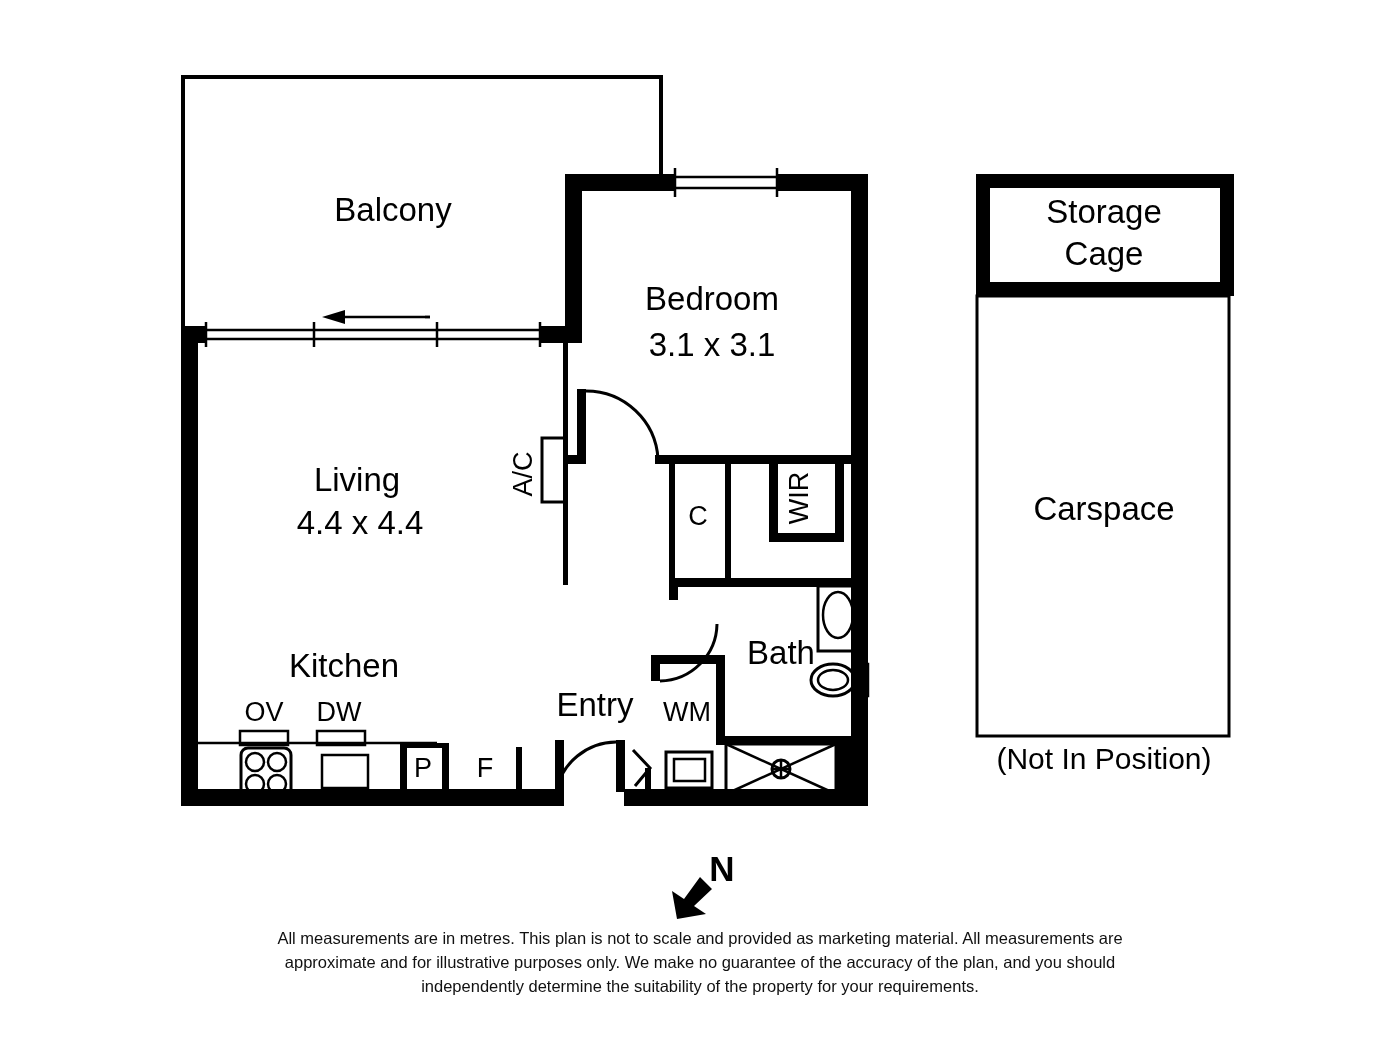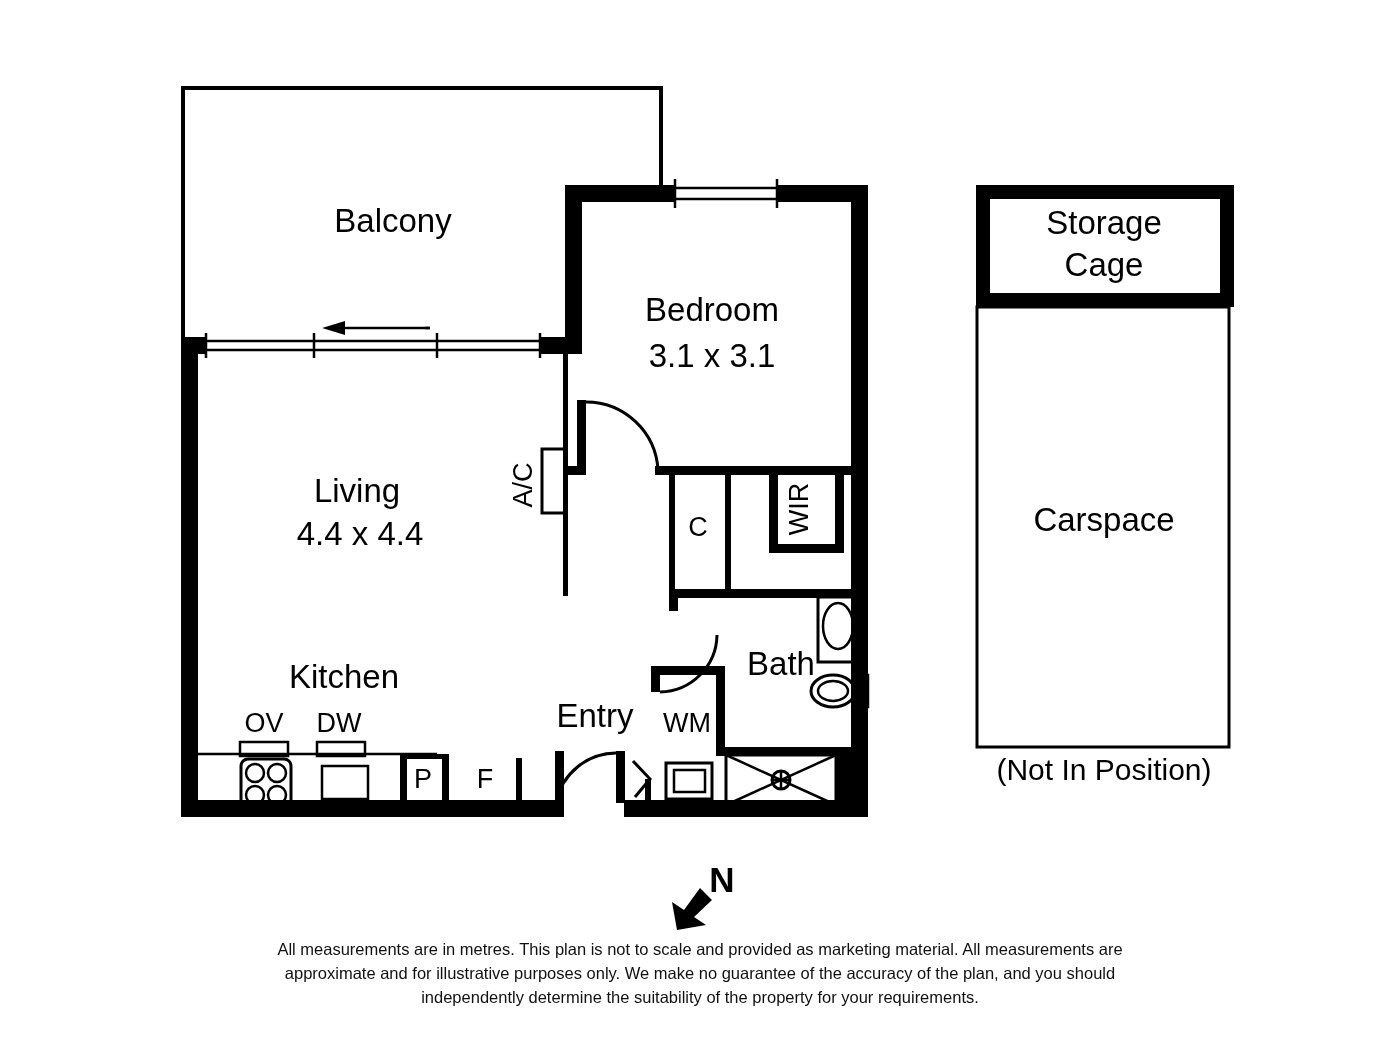--- a/index.html
+++ b/index.html
@@ -10,21 +10,21 @@
   body {
     width: 1400px;
     height: 1050px;
     font-family: "Liberation Sans", sans-serif;
     color: #000000;
     overflow: hidden;
     position: relative;
   }
   #plan-root {
     position: absolute;
-    left: 0; top: 11px;
+    left: 0; top: 0;
     width: 1400px;
     height: 888px;
   }
   svg#floorplan {
     display: block;
     width: 1400px;
     height: 1050px;
   }
   .rm-label {
     font-family: "Liberation Sans", sans-serif;

